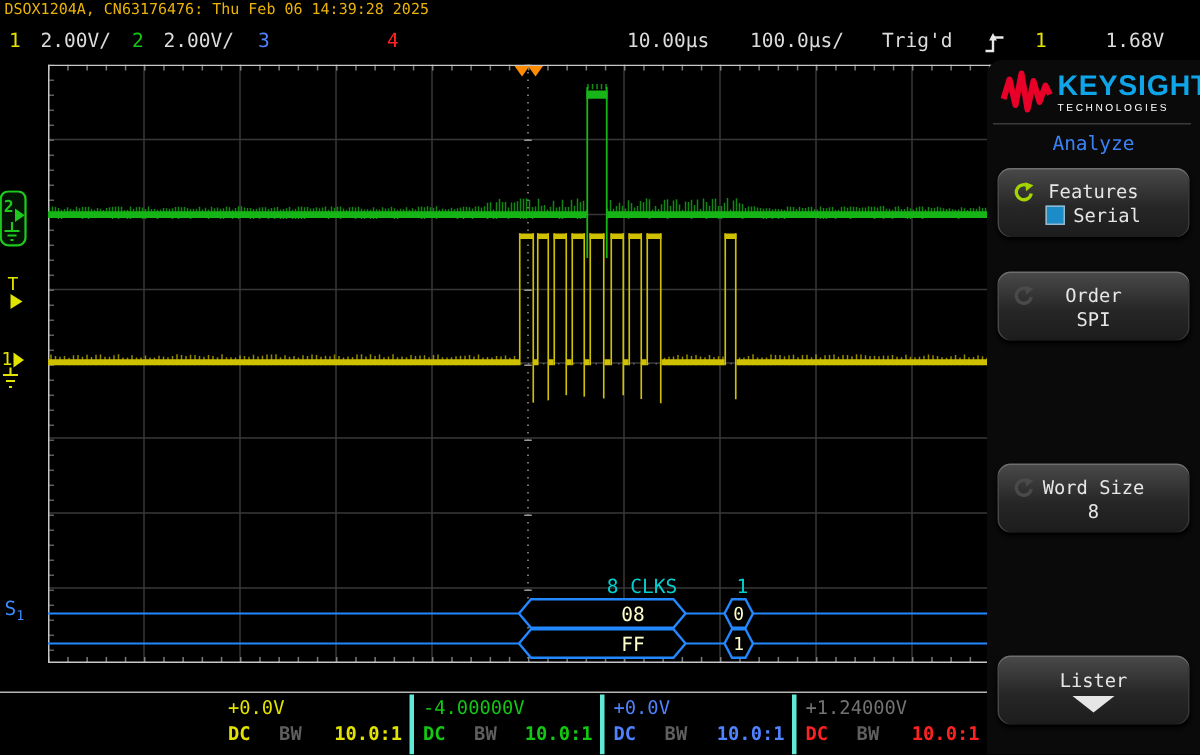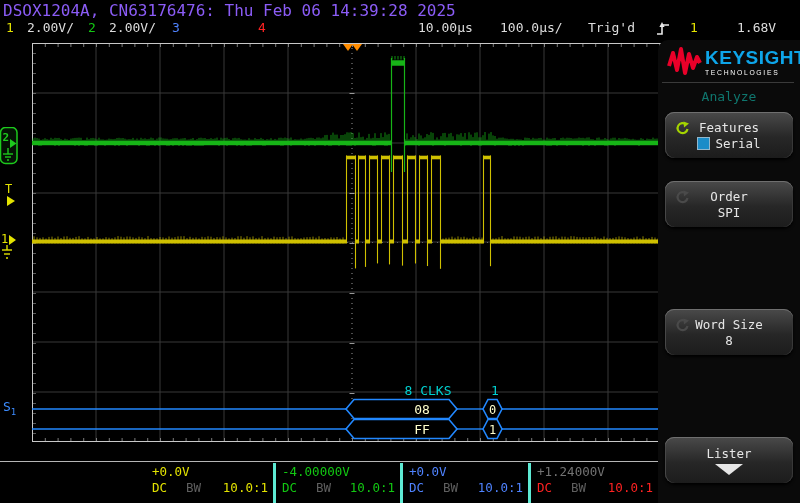--- a/index.html
+++ b/index.html
@@ -1,44 +1,44 @@
 <!DOCTYPE html>
 <html><head>
 <meta charset="utf-8">
 <style>
   html,body{margin:0;padding:0;}
   body{width:800px;height:503px;background:#000;position:relative;overflow:hidden;
        font-family:"DejaVu Sans Mono",monospace;color:#e8e8e8;}
-  .titlebar{position:absolute;left:3px;top:1px;font-size:16px;color:#8b5cf6;white-space:nowrap;}
+  .titlebar{position:absolute;left:3px;top:1px;font-size:10px;color:#eab308;white-space:nowrap;}
   .hdr2{position:absolute;top:20px;left:0;width:800px;height:20px;font-size:13px;}
   .hdr2 span{position:absolute;top:0;white-space:nowrap;}
   .white{color:#dcdcdc;}
   .plot{position:absolute;left:32px;top:43px;width:640px;height:481px;text-align:right;}
   .plot svg{display:block;}
   .plot text{font-family:"DejaVu Sans Mono",monospace;}
   .lmark{position:absolute;}
   .s1label{position:absolute;left:3px;top:399px;color:#3c8cff;font-size:13px;}
   .s1label sub{font-size:9px;}
   
   .footline{position:absolute;left:0;top:461px;width:658px;height:1px;background:#b5b5b5;}
   .fsec{position:absolute;top:463px;height:40px;font-size:12.5px;border-left:3px solid #5eead4;
         box-sizing:border-box;padding:1px 5px 0 6px;}
   .fsec .volt{height:16px;line-height:15px;}
-  .fsec .row2{display:flex;height:17px;line-height:16px;align-items:flex-start;}
+  .fsec .row2{display:flex;height:17px;line-height:16px;align-items:flex-end;font-weight:bold;}
   .bw{color:#5f5f5f;margin-left:19px;}
   .spacer{flex:1;}
   
   .sidebar{position:absolute;left:658px;top:40px;width:142px;height:463px;background:#0a0a0a;
            border-top-left-radius:10px;}
   .brandicon{position:absolute;left:8px;top:6px;}
   .brandtext{position:absolute;left:47px;top:8px;line-height:1;}
   .brandname{font-family:"Liberation Sans",sans-serif;font-weight:bold;font-size:19px;color:#0ea5e9;letter-spacing:.5px;}
   .brandsub{font-family:"Liberation Sans",sans-serif;font-size:6.8px;color:#fff;letter-spacing:1.7px;margin-top:3px;}
   .sdivider{position:absolute;left:4px;top:42px;width:132px;height:1px;background:#3a3a3a;}
-  .menutitle{position:absolute;left:0;top:49px;width:142px;text-align:center;font-size:13px;color:#0f766e;}
+  .menutitle{position:absolute;left:0;top:49px;width:142px;text-align:center;font-size:13px;color:#3b82f6;}
   .skbtn{position:absolute;left:7px;width:128px;height:46px;border-radius:9px;cursor:pointer;
          background:linear-gradient(#4a4a4a,#272727 55%,#1c1c1c);
          box-shadow:inset 0 1px 0 #6f6f6f,inset -1px 0 0 #383838,inset 1px 0 0 #474747,0 2px 3px #000;
          display:flex;flex-direction:column;align-items:center;justify-content:center;gap:1px;
          font-size:12.5px;color:#e6e6e6;}
   .skbtn .ic{position:absolute;left:9px;top:9px;}
   .arrowdn{width:0;height:0;border-left:14px solid transparent;border-right:14px solid transparent;
            border-top:11px solid #e6e6e6;margin-top:2px;}
   .chk{display:inline-block;width:11px;height:11px;background:#1b8cc8;border:1px solid #93b7cc;
        vertical-align:-2px;margin-right:5px;}

